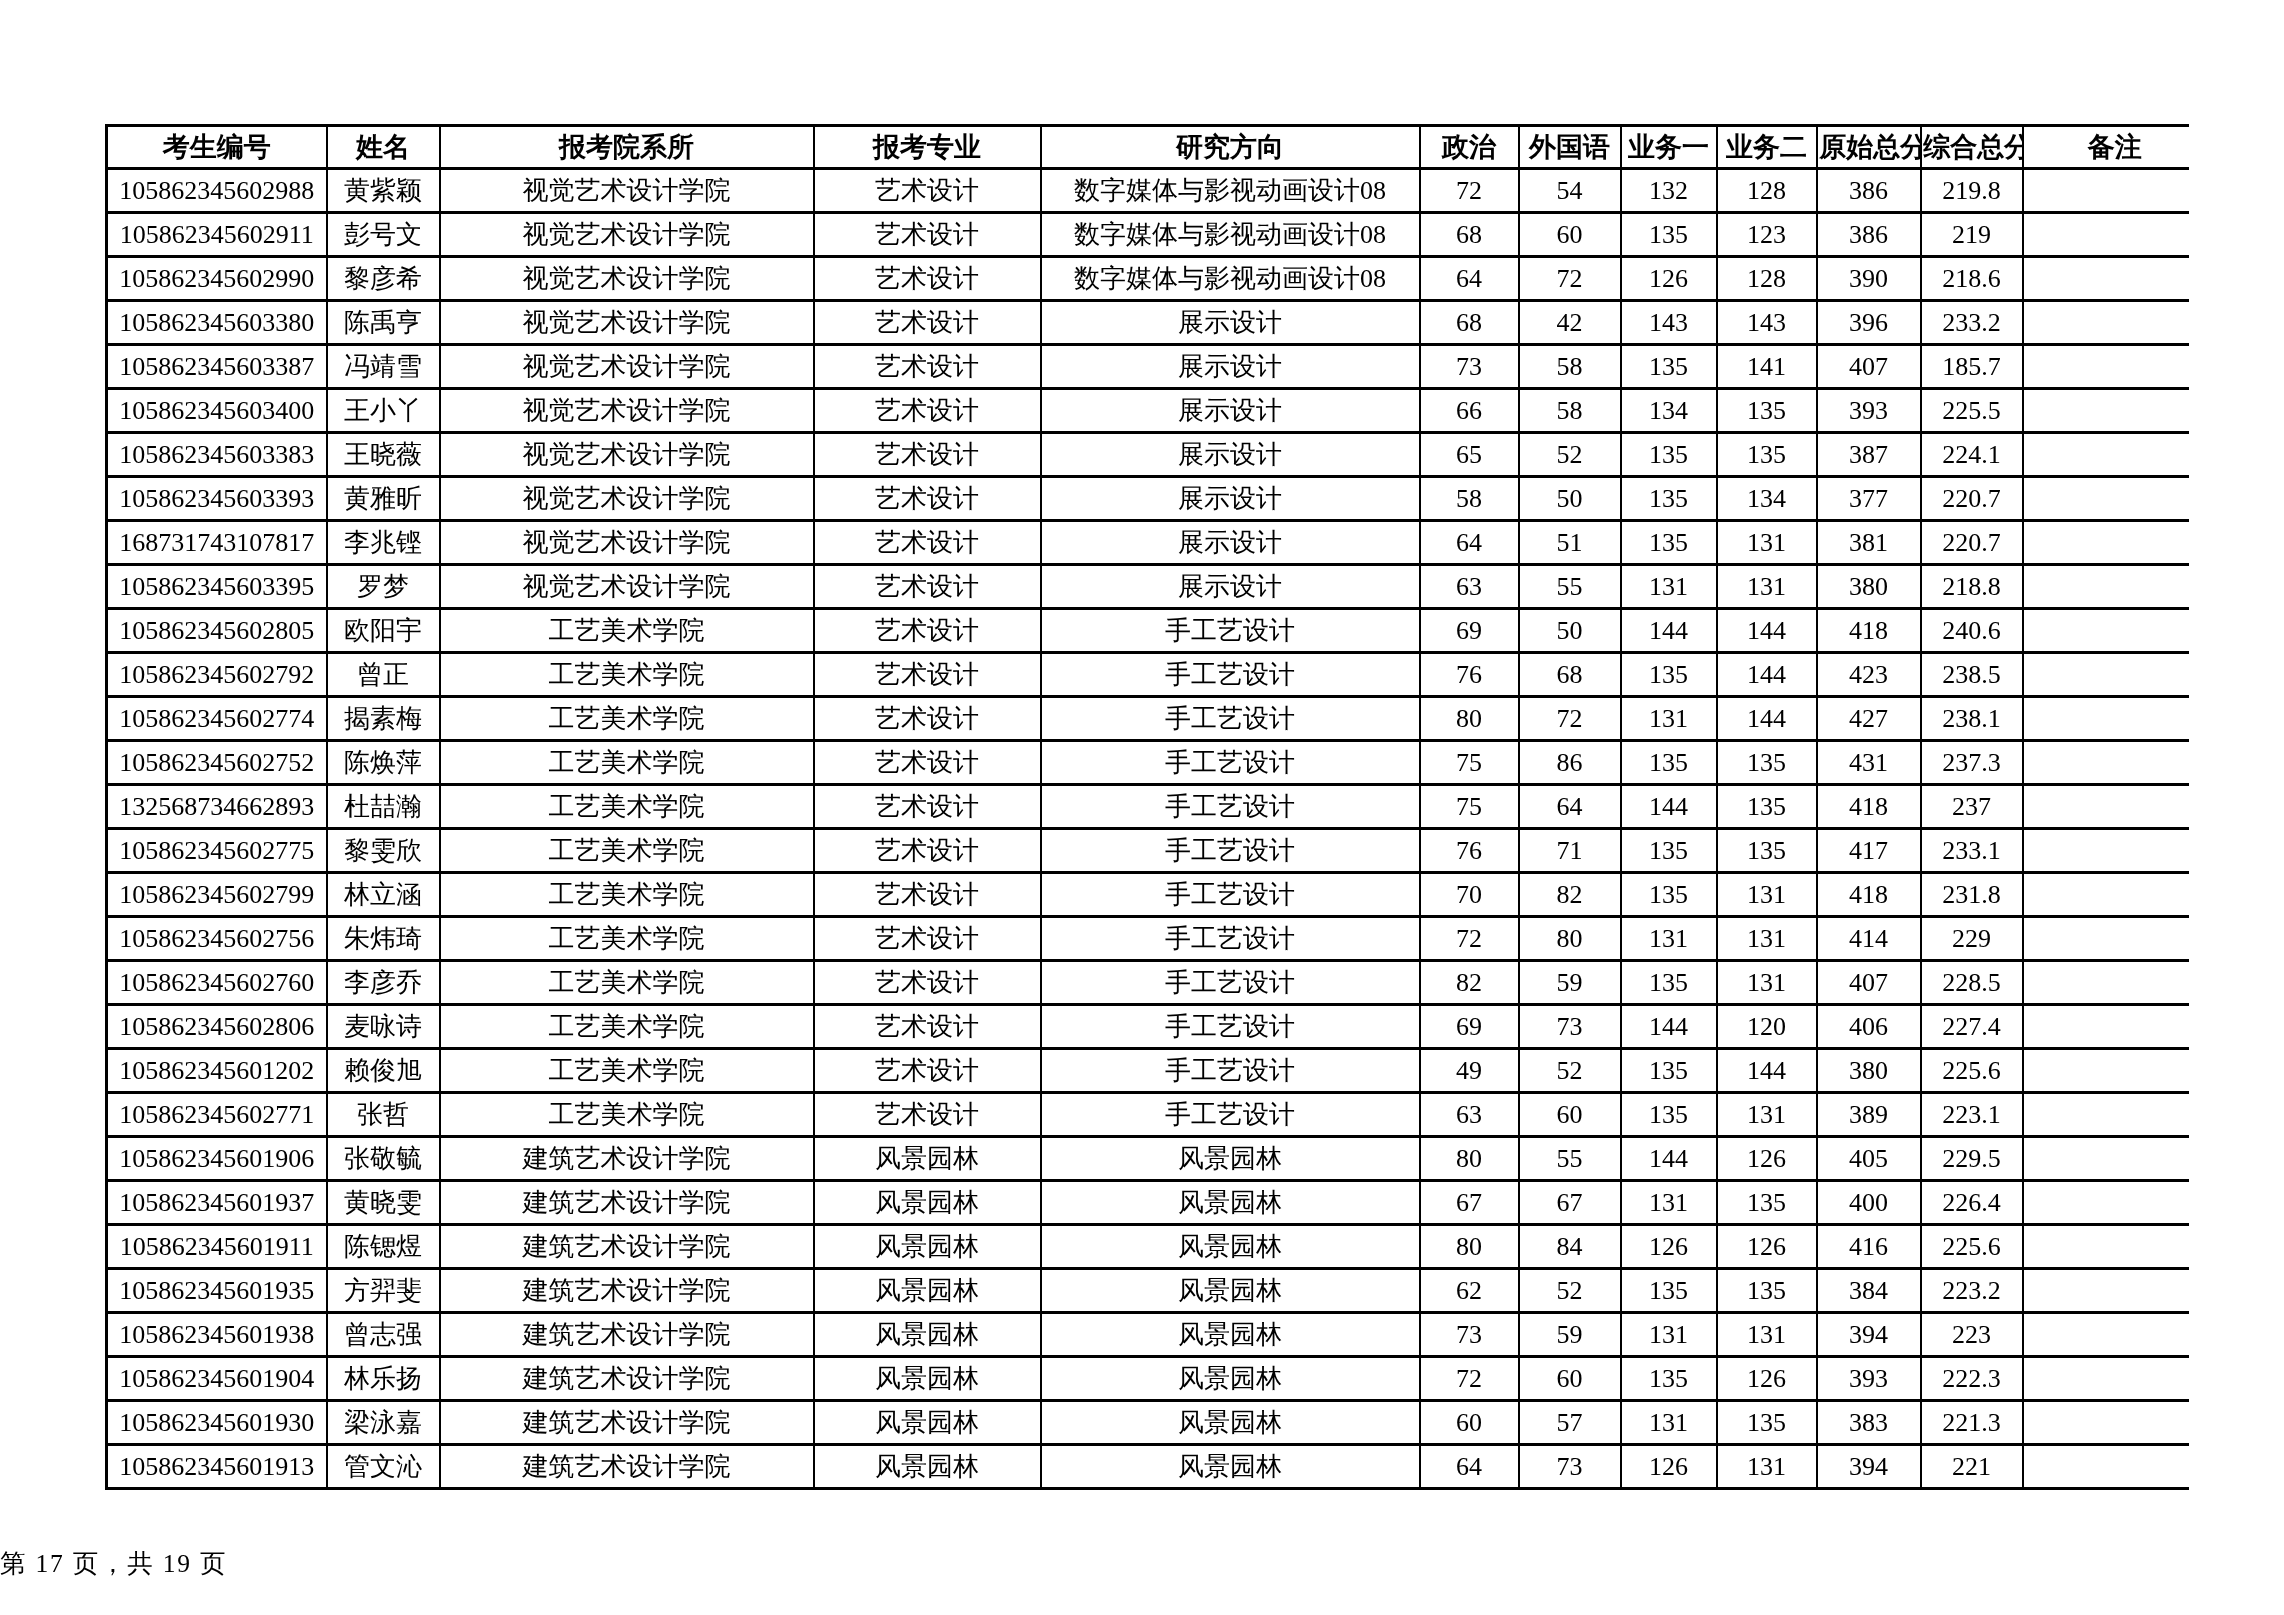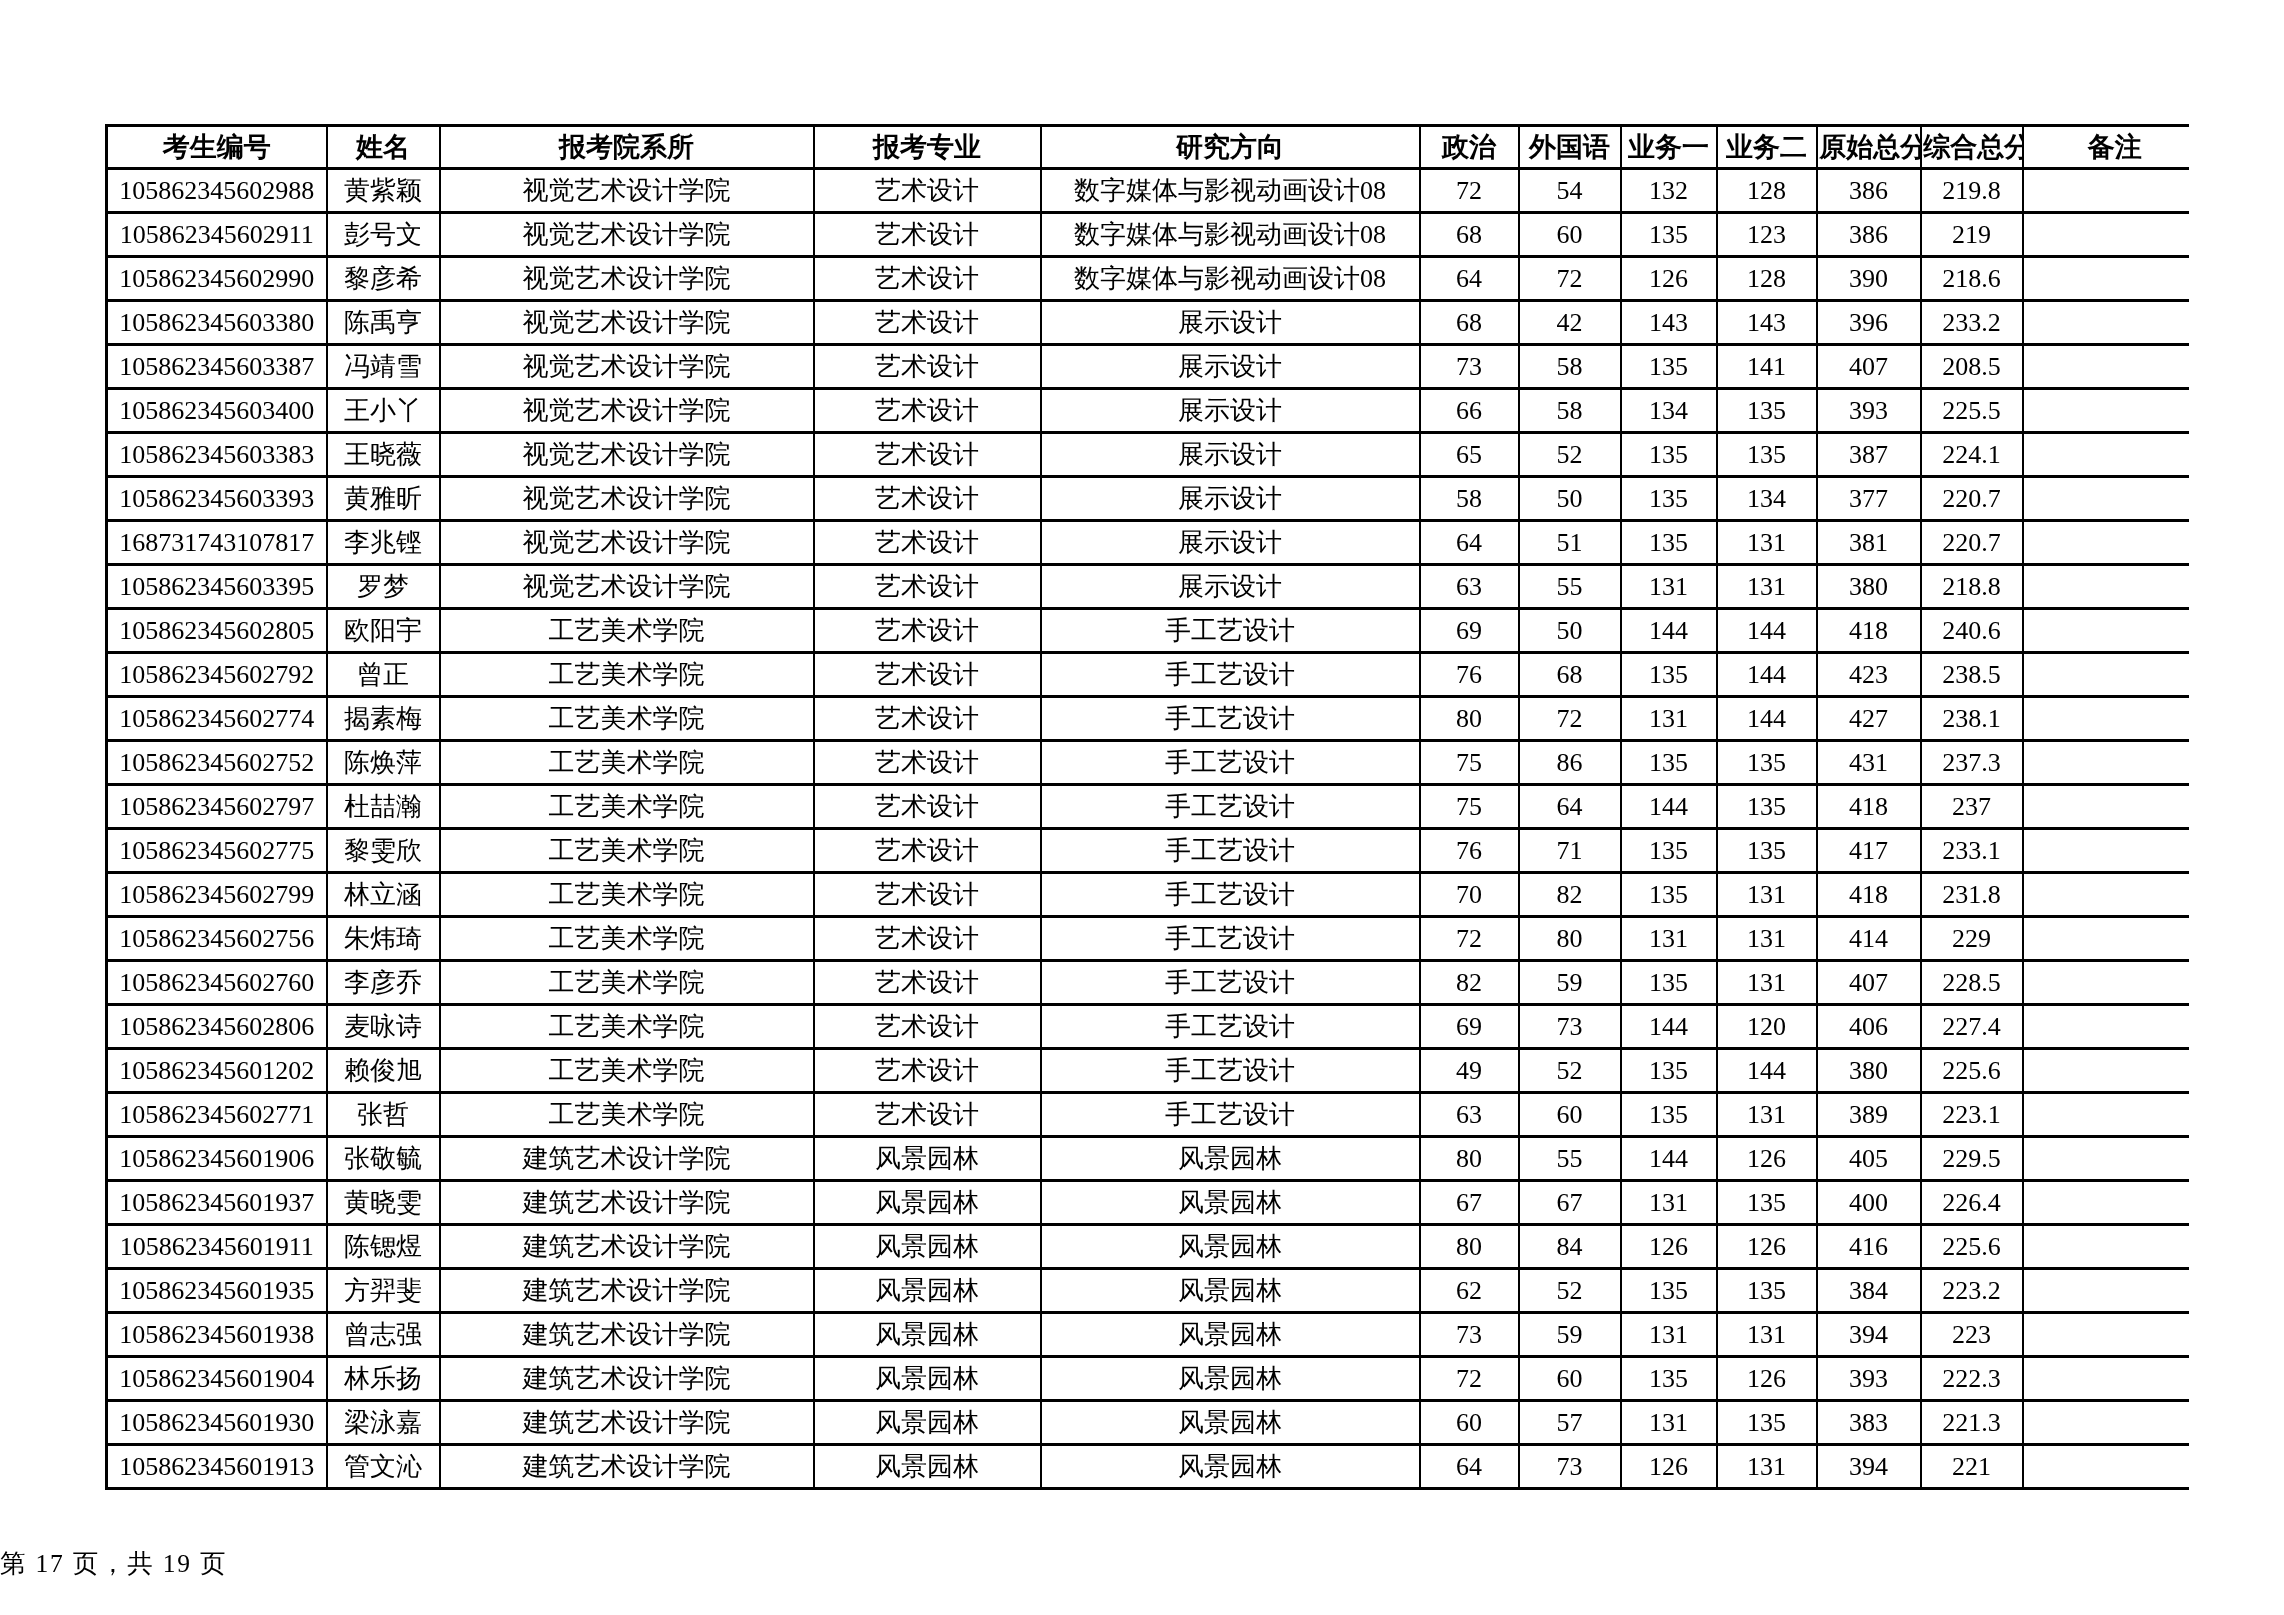--- a/index.html
+++ b/index.html
@@ -154,21 +154,21 @@
           <td>105862345603387</td>
           <td>冯靖雪</td>
           <td>视觉艺术设计学院</td>
           <td>艺术设计</td>
           <td>展示设计</td>
           <td>73</td>
           <td>58</td>
           <td>135</td>
           <td>141</td>
           <td>407</td>
-          <td>208.5</td>
+          <td>185.7</td>
           <td></td>
         </tr>
         <tr>
           <td>105862345603400</td>
           <td>王小丫</td>
           <td>视觉艺术设计学院</td>
           <td>艺术设计</td>
           <td>展示设计</td>
           <td>66</td>
           <td>58</td>
@@ -284,21 +284,21 @@
           <td>手工艺设计</td>
           <td>75</td>
           <td>86</td>
           <td>135</td>
           <td>135</td>
           <td>431</td>
           <td>237.3</td>
           <td></td>
         </tr>
         <tr>
-          <td>105862345602797</td>
+          <td>132568734662893</td>
           <td>杜喆瀚</td>
           <td>工艺美术学院</td>
           <td>艺术设计</td>
           <td>手工艺设计</td>
           <td>75</td>
           <td>64</td>
           <td>144</td>
           <td>135</td>
           <td>418</td>
           <td>237</td>

